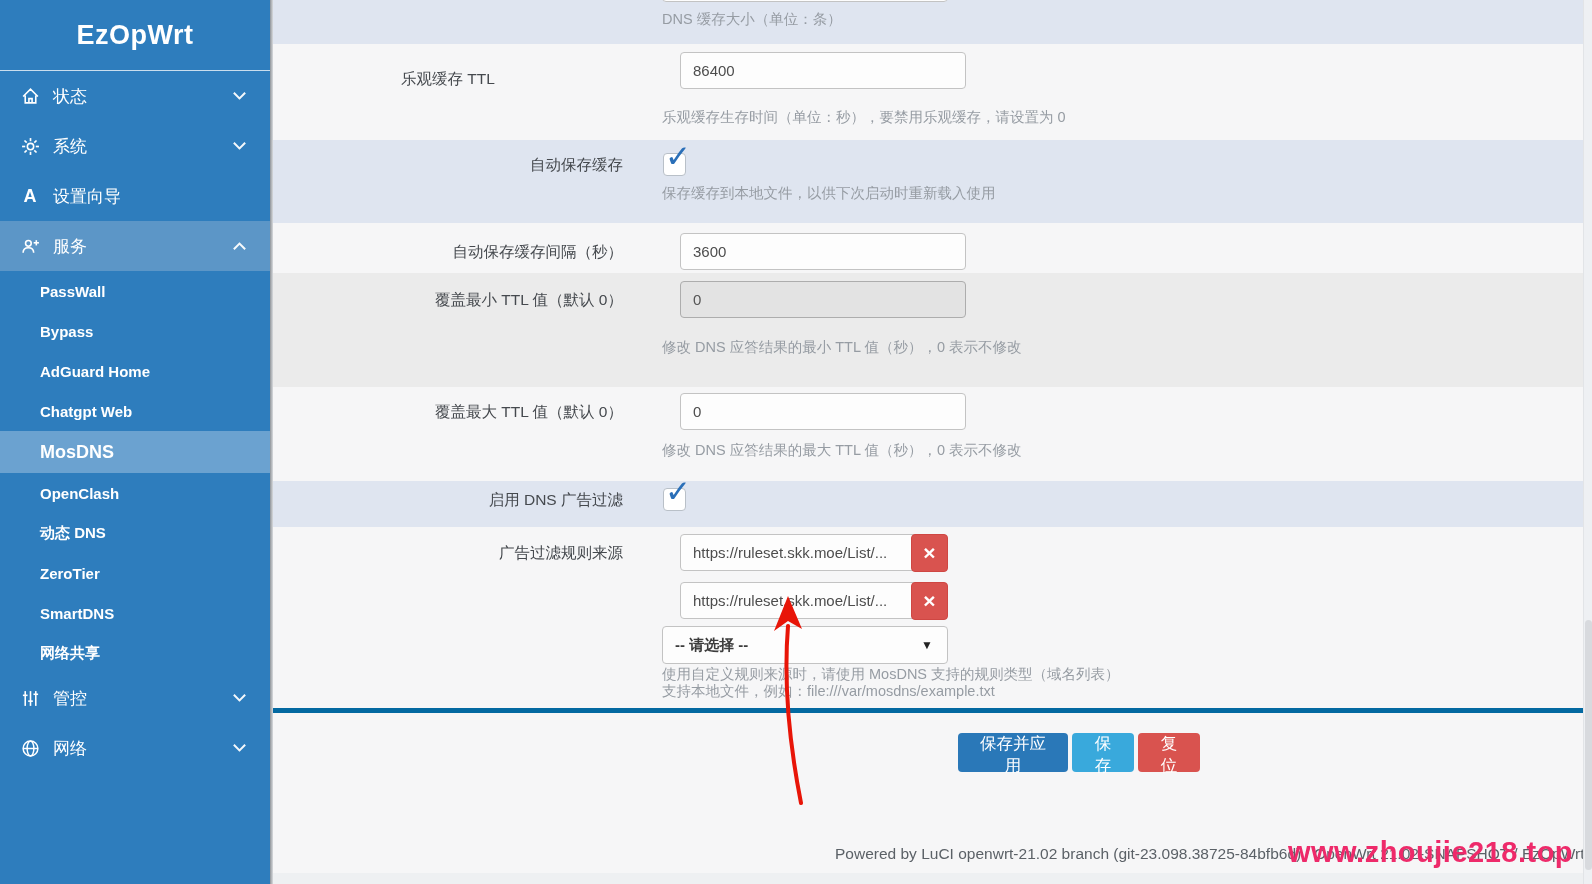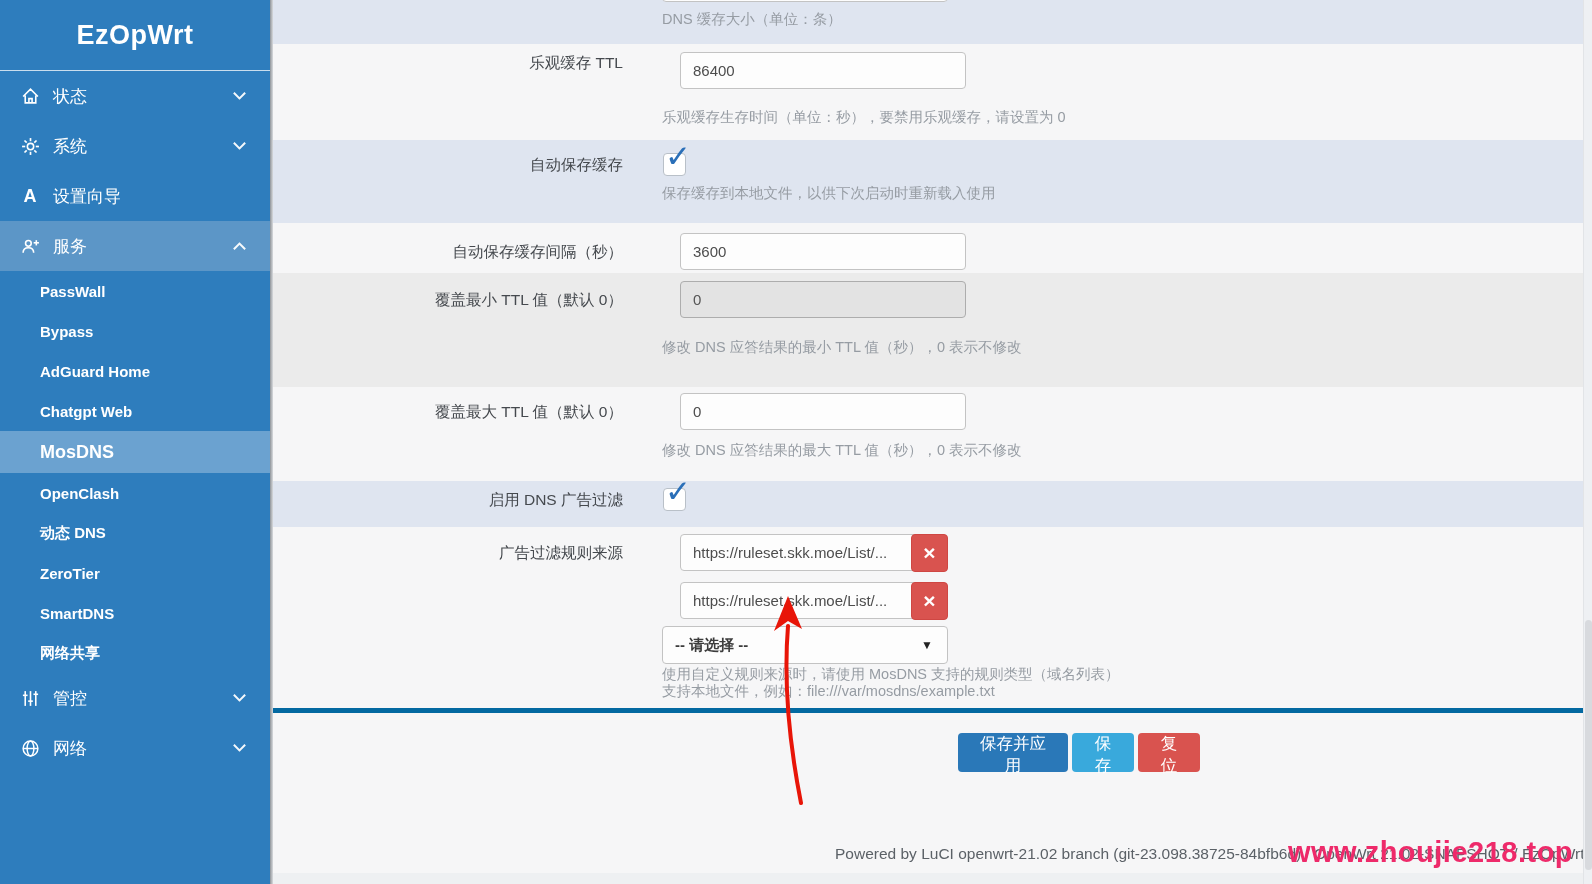--- a/index.html
+++ b/index.html
@@ -181,21 +181,21 @@
   <div id="sidebar-divider"></div>
 
   <main id="content">
 
     <div class="row band-blue" style="height:44px;">
       <div class="cut-input"></div>
       <div class="fdesc" style="top:10px;">DNS 缓存大小（单位：条）</div>
     </div>
 
     <div class="row row-light" style="height:96px;">
-      <div class="flabel" style="top:0; line-height:37px;">乐观缓存 TTL</div>
+      <div class="flabel" style="top:16px; line-height:37px;text-align:center;">乐观缓存 TTL</div>
       <input class="tinput" style="top: 8px;" type="text" value="86400">
       <div class="fdesc" style="top:64px;">乐观缓存生存时间（单位：秒），要禁用乐观缓存，请设置为 0</div>
     </div>
 
     <div class="row band-blue" style="height:83px;">
       <div class="flabel" style="top:13px; line-height:24px;">自动保存缓存</div>
       <div class="chkbox" style="top:13px;">
         <span class="tick">✓</span>
       </div>
       <div class="fdesc" style="top:44px;">保存缓存到本地文件，以供下次启动时重新载入使用</div>

